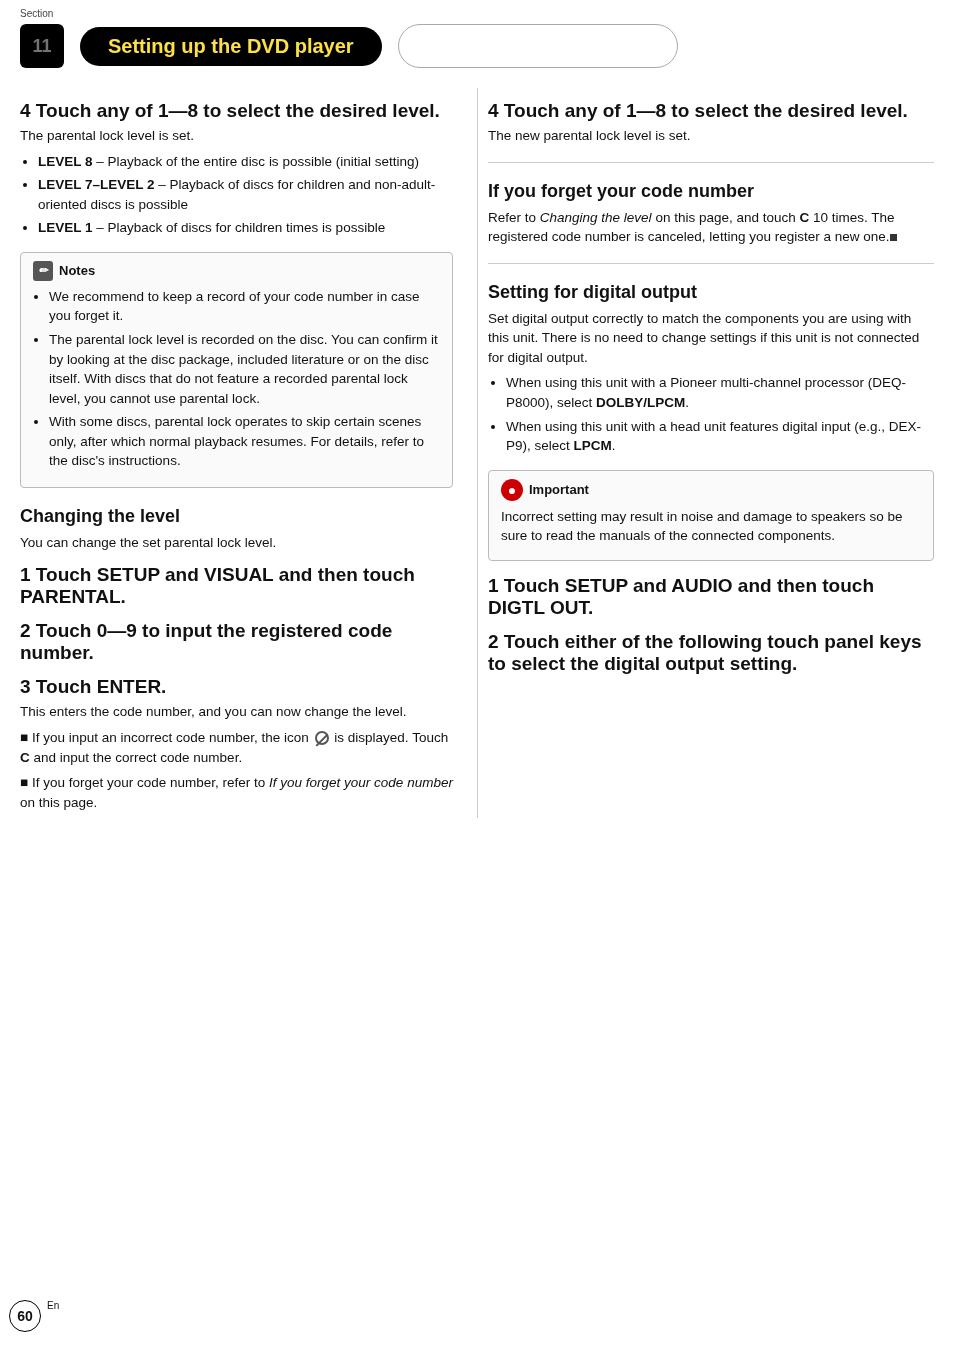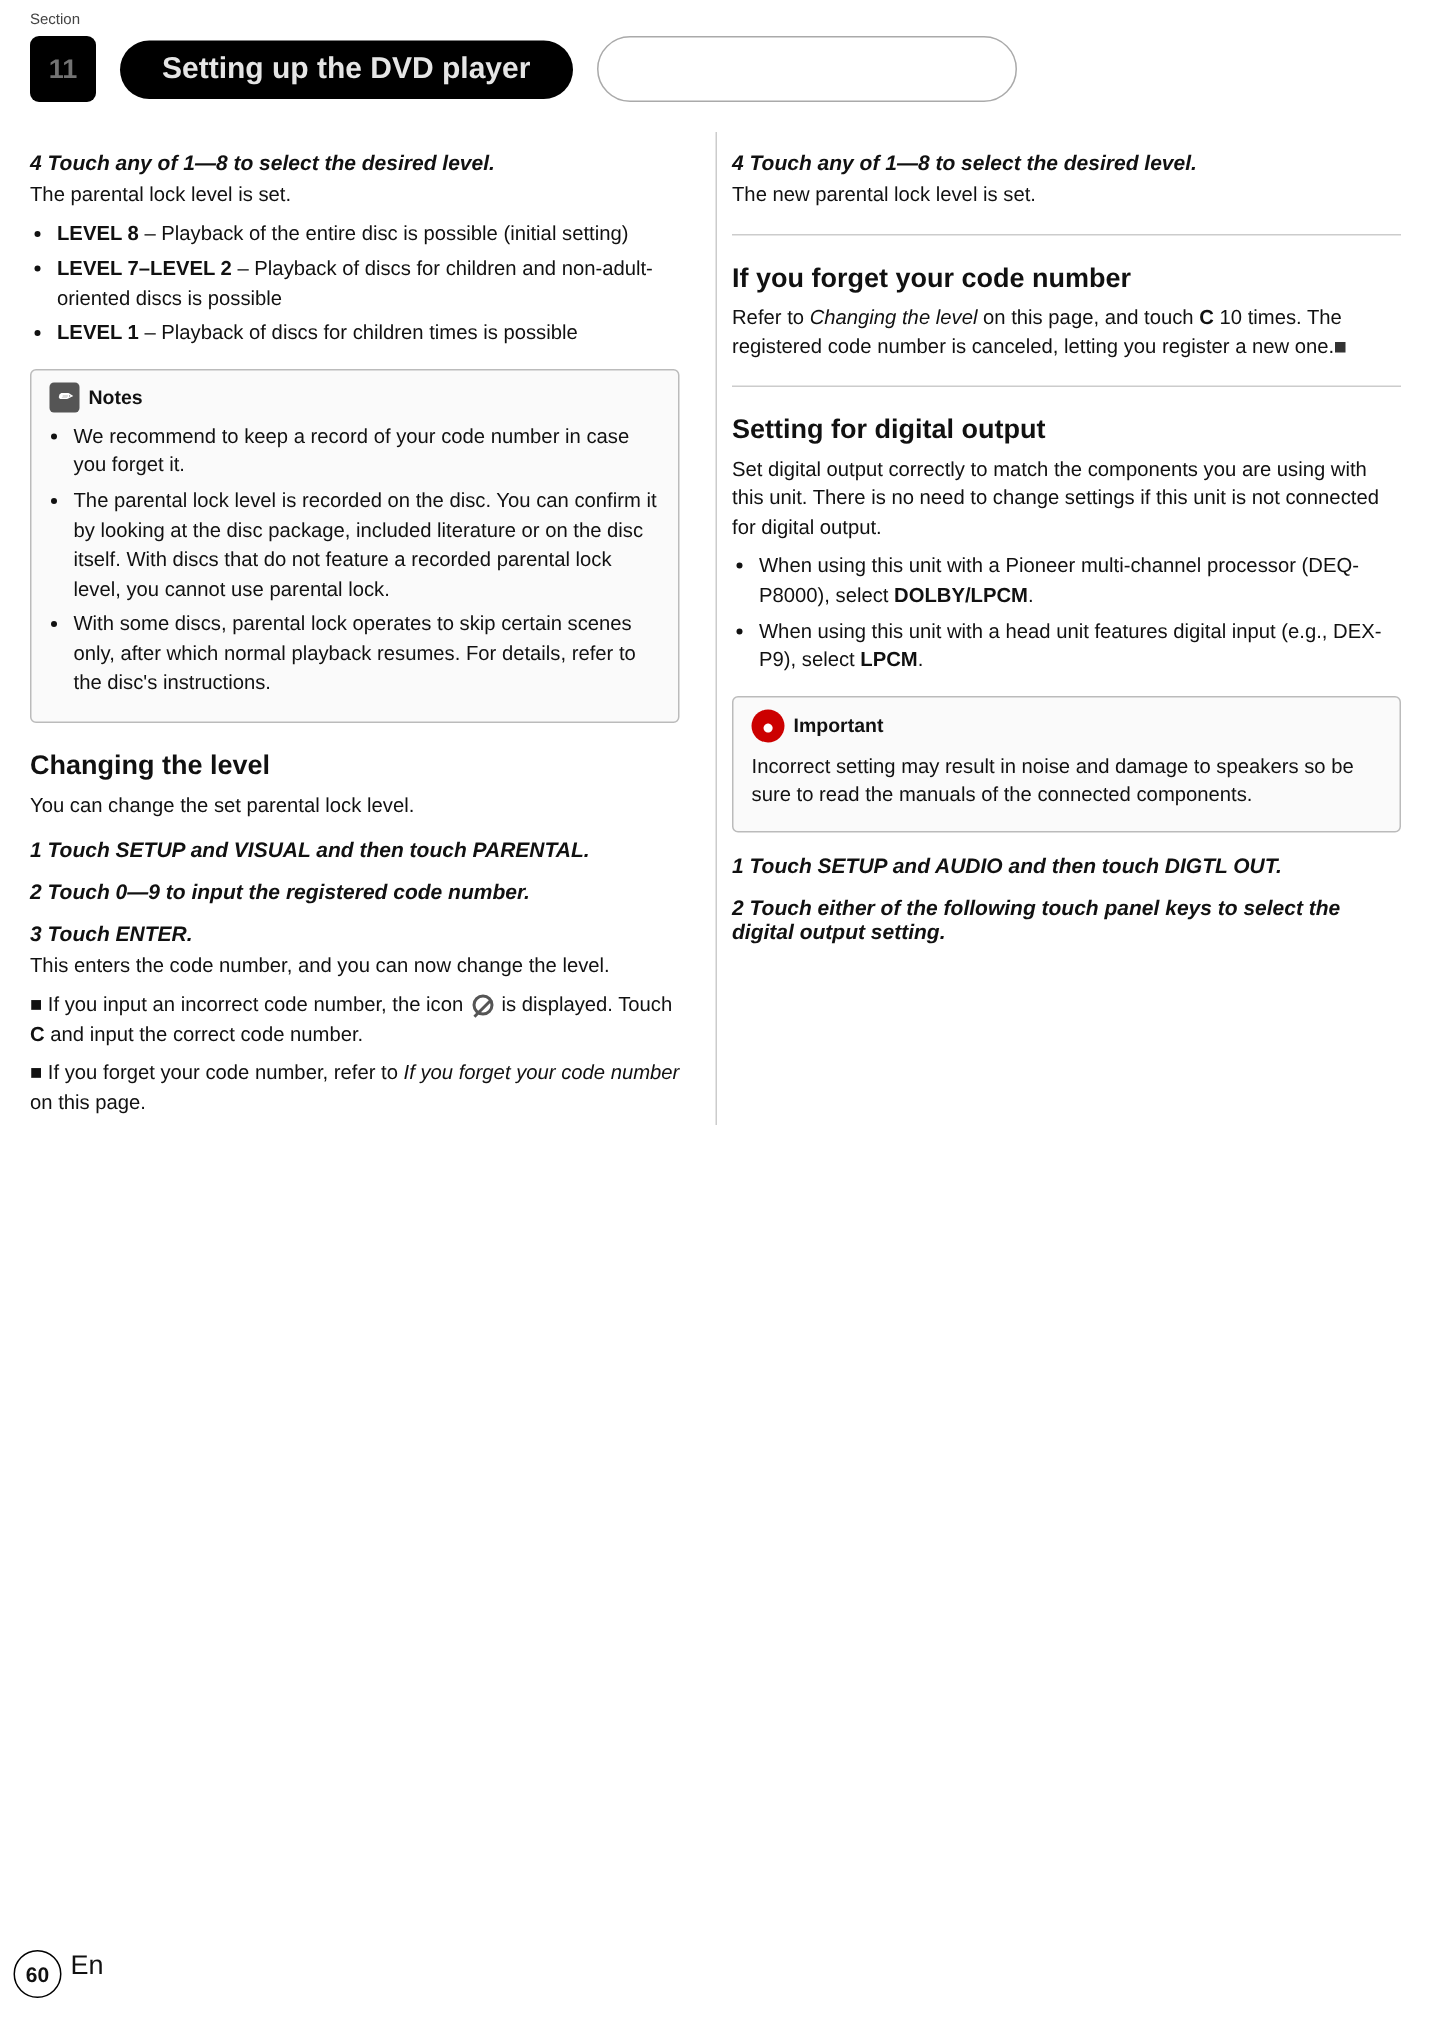--- a/index.html
+++ b/index.html
@@ -36,21 +36,21 @@
       width: 44px;
       height: 44px;
       display: flex;
       align-items: center;
       justify-content: center;
       border-radius: 6px;
       margin-top: 14px;
     }
     .section-title-pill {
       background: #000;
-      color: #e5e5e5;
+      color: #fde047;
       font-size: 20px;
       font-weight: bold;
       padding: 8px 28px;
       border-radius: 24px;
       margin-top: 14px;
       white-space: nowrap;
     }
     .header-right-pill {
       border: 1.5px solid #aaa;
       border-radius: 24px;
@@ -79,22 +79,21 @@
     .section-heading {
       font-size: 18px;
       font-weight: bold;
       margin-bottom: 6px;
       margin-top: 18px;
     }
     .step-heading {
       font-weight: bold;
       margin-top: 12px;
       margin-bottom: 4px;
-      font-size: 14px;
-      font-style: italic;
+      font-size: 19px;
     }
     p {
       margin-bottom: 6px;
       line-height: 1.45;
     }
     ul {
       margin: 4px 0 8px 18px;
     }
     ul li {
       margin-bottom: 4px;
@@ -181,21 +180,21 @@
       border-radius: 50%;
       width: 32px;
       height: 32px;
       display: flex;
       align-items: center;
       justify-content: center;
       font-weight: bold;
       font-size: 14px;
     }
     .lang-label {
-      font-size: 18px;
+      font-size: 10px;
     }
 
     
     .divider-h {
       border: none;
       border-top: 1px solid #ccc;
       margin: 16px 0;
     }
 
     

